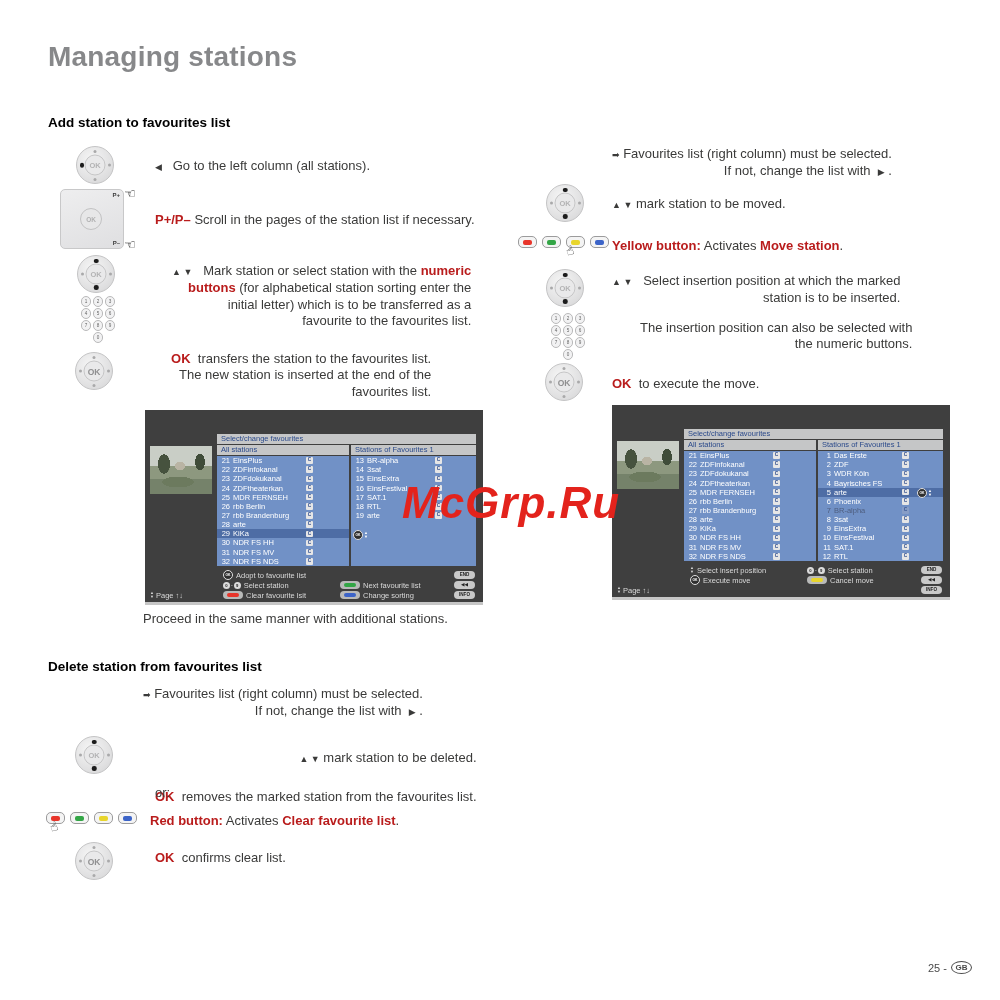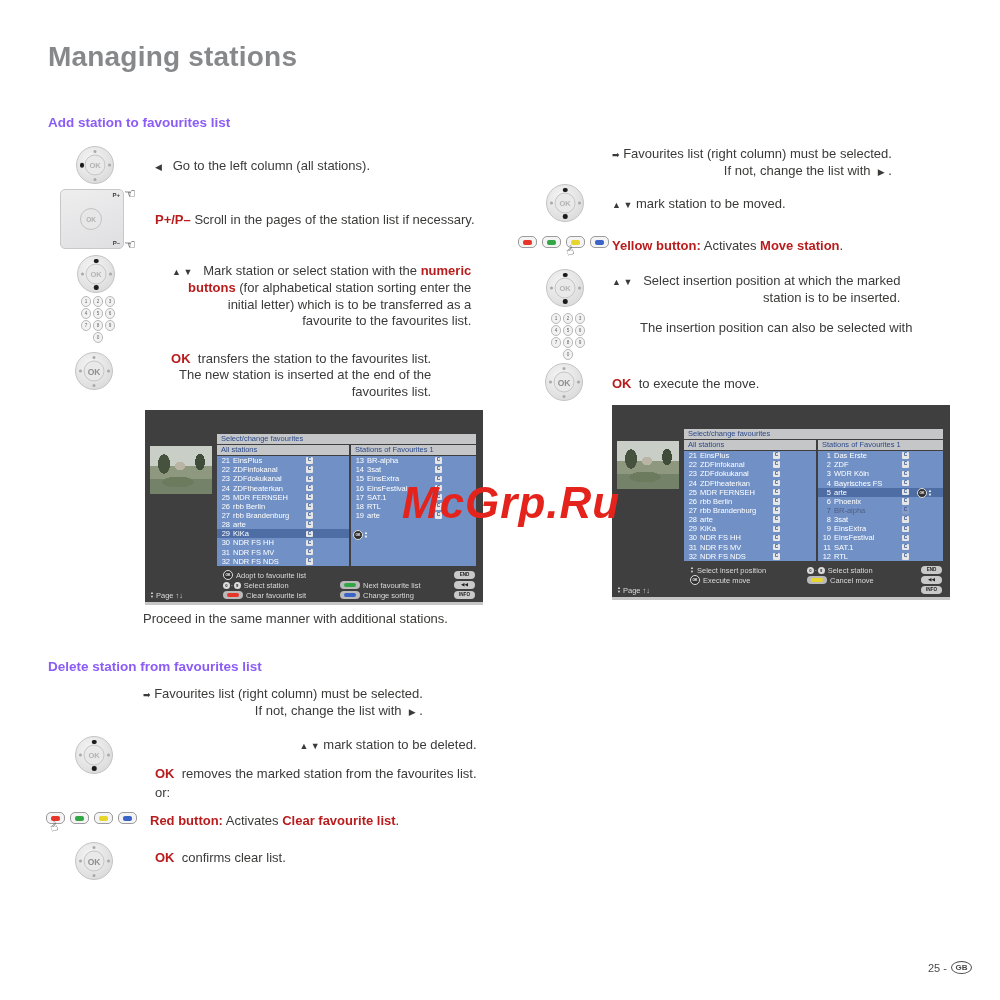--- a/index.html
+++ b/index.html
@@ -1,23 +1,23 @@
 <!DOCTYPE html>
 <html style="--red: #e8352a; --green: #33a646; --yellow: #e8d52c; --blue: #3c64c8; --list-blue: #7191c6; --hl-blue: #4e6da5; --wm: #e3231c;"><head>
 <meta charset="utf-8">
 <style>
   html,body{margin:0;padding:0;background:#fff;}
   .page{position:relative;width:1000px;height:1000px;background:#fff;overflow:hidden;
         font-family:"Liberation Sans","DejaVu Sans",sans-serif;color:#3a3a39;}
   .abs{position:absolute;}
   .title{position:absolute;left:48px;top:41px;font-size:28px;font-weight:bold;color:#87888a;letter-spacing:.2px;}
-  .h2{position:absolute;font-size:13.5px;font-weight:bold;color:#8b5cf6;white-space:nowrap;}
+  .h2{position:absolute;font-size:13.5px;font-weight:bold;color:#000000;white-space:nowrap;}
   .txt{position:absolute;font-size:13px;color:#3a3a39;text-align:right;}
   .txt .line{white-space:pre;line-height:16.4px;}
-  .txt.lh21 .line{line-height:28px;}
+  .txt.lh21 .line{line-height:21px;margin-top:16px;}
   .txt .b{font-weight:bold;color:#b91c1c;}
   .txt .sm{font-size:9px;}
   .txt.hang .line:not(:first-child){padding-left:var(--hang,24px);}
   .caption{position:absolute;font-size:13px;color:#3a3a39;white-space:nowrap;}
 
   
   .dpad{position:absolute;width:38px;height:38px;border-radius:50%;box-sizing:border-box;
         background:radial-gradient(circle at 40% 35%,#f6f6f6,#dededf 70%,#d2d2d3);border:1px solid #c4c4c5;}
   .dpad-ok{position:absolute;left:50%;top:50%;transform:translate(-50%,-50%);width:19px;height:19px;border-radius:50%;
         background:#e9e9ea;border:1px solid #c6c6c7;color:#b3b3b4;font-size:7.5px;font-weight:bold;
@@ -429,20 +429,21 @@
       <div class="kp-c">4</div>
       <div class="kp-c">5</div>
       <div class="kp-c">6</div>
       <div class="kp-c">7</div>
       <div class="kp-c">8</div>
       <div class="kp-c">9</div>
       <div class="kp-c">0</div>
     </div>
   <div class="txt" style="left:640px;top:320px">
       <div class="line"><span>The insertion position can also be selected with</span></div>
+      <div class="line"><span>the numeric buttons.</span></div>
     </div>
   <div class="abs dpad okring" style="left:545px;top:363px">
       <div class="dpad-ok">OK</div>
       <div class="dot dot-n"></div>
       <div class="dot dot-e"></div>
       <div class="dot dot-s"></div>
       <div class="dot dot-w"></div>
     </div>
   <div class="txt" style="left:612px;top:376px">
       <div class="line"><span class="b">OK</span><span>  to execute the move.</span></div>

